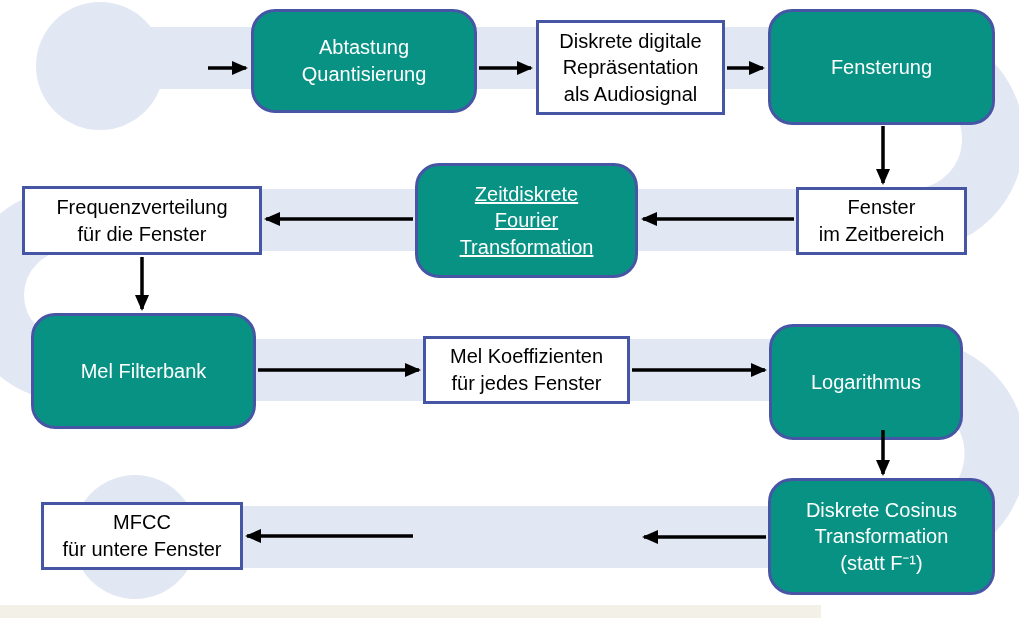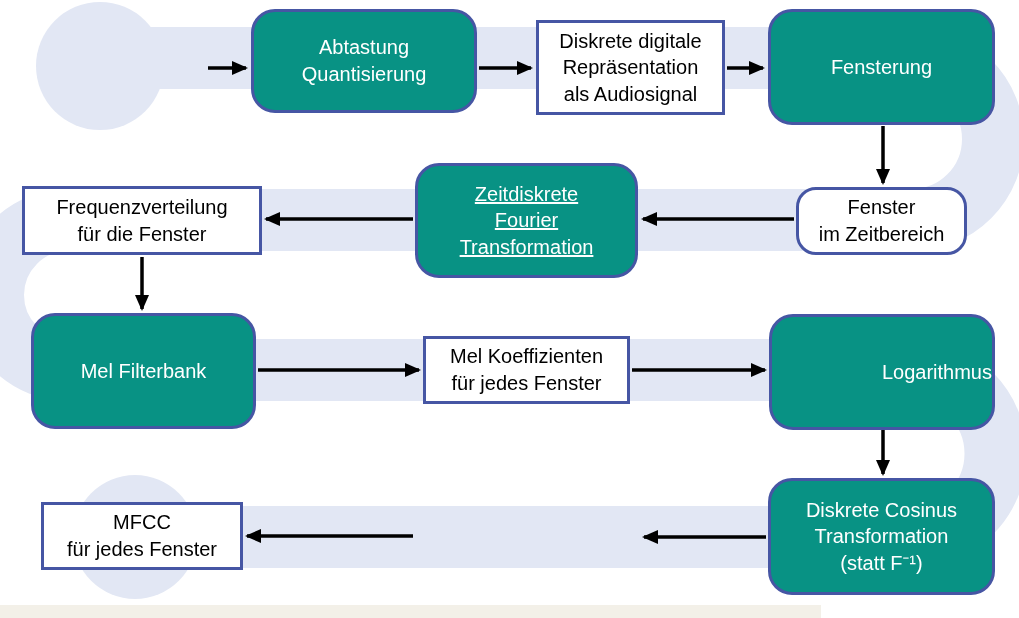--- a/index.html
+++ b/index.html
@@ -75,21 +75,21 @@
   <div class="node data" style="left:536px; top:20px; width:189px; height:95px;">
     <span>Diskrete digitale
 Repräsentation
 als Audiosignal</span>
   </div>
 
   <div class="node process" style="left:768px; top:9px; width:227px; height:116px;">
     <span>Fensterung</span>
   </div>
 
-  <div class="node data" style="left:796px; top:187px; width:171px; height:68px;border-radius:20px;">
+  <div class="node data" style="left:796px; top:187px; width:171px; height:68px;">
     <span>Fenster
 im Zeitbereich</span>
   </div>
 
   <div class="node process" style="left:415px; top:163px; width:223px; height:115px;text-decoration:underline;">
     <span>Zeitdiskrete
 Fourier
 Transformation</span>
   </div>
 
@@ -100,34 +100,34 @@
   <div class="node data" style="left:22px; top:186px; width:240px; height:69px;">
     <span>Frequenzverteilung
 für die Fenster</span>
   </div>
 
   <div class="node data" style="left:423px; top:336px; width:207px; height:68px;">
     <span>Mel Koeffizienten
 für jedes Fenster</span>
   </div>
 
-  <div class="node process" style="left:769px; top:314px; width:226px; height:116px;justify-content:flex-end;">
+  <div class="node process" style="left:769px; top:324px; width:194px; height:116px;">
     <span>Logarithmus</span>
   </div>
 
   <div class="node process" style="left:768px; top:478px; width:227px; height:117px;justify-content:center;">
     <span>Diskrete Cosinus
 Transformation
 (statt F⁻¹)</span>
   </div>
 
 
   <div class="node data" style="left:41px; top:502px; width:202px; height:68px;">
     <span>MFCC
-für jedes Fenster</span>
+für untere Fenster</span>
   </div>
 
   <svg class="layer" width="1019" height="618" viewBox="0 0 1019 618">
     <defs>
       <marker id="ah" markerUnits="userSpaceOnUse" markerWidth="16" markerHeight="14" refX="14" refY="7" orient="auto">
         <path d="M0,0 L16,7 L0,14 z" fill="#000000"></path>
       </marker>
     </defs>
     <g stroke="#000000" stroke-width="3.5">
       <line x1="208" y1="68" x2="246" y2="68" marker-end="url(#ah)"></line>

